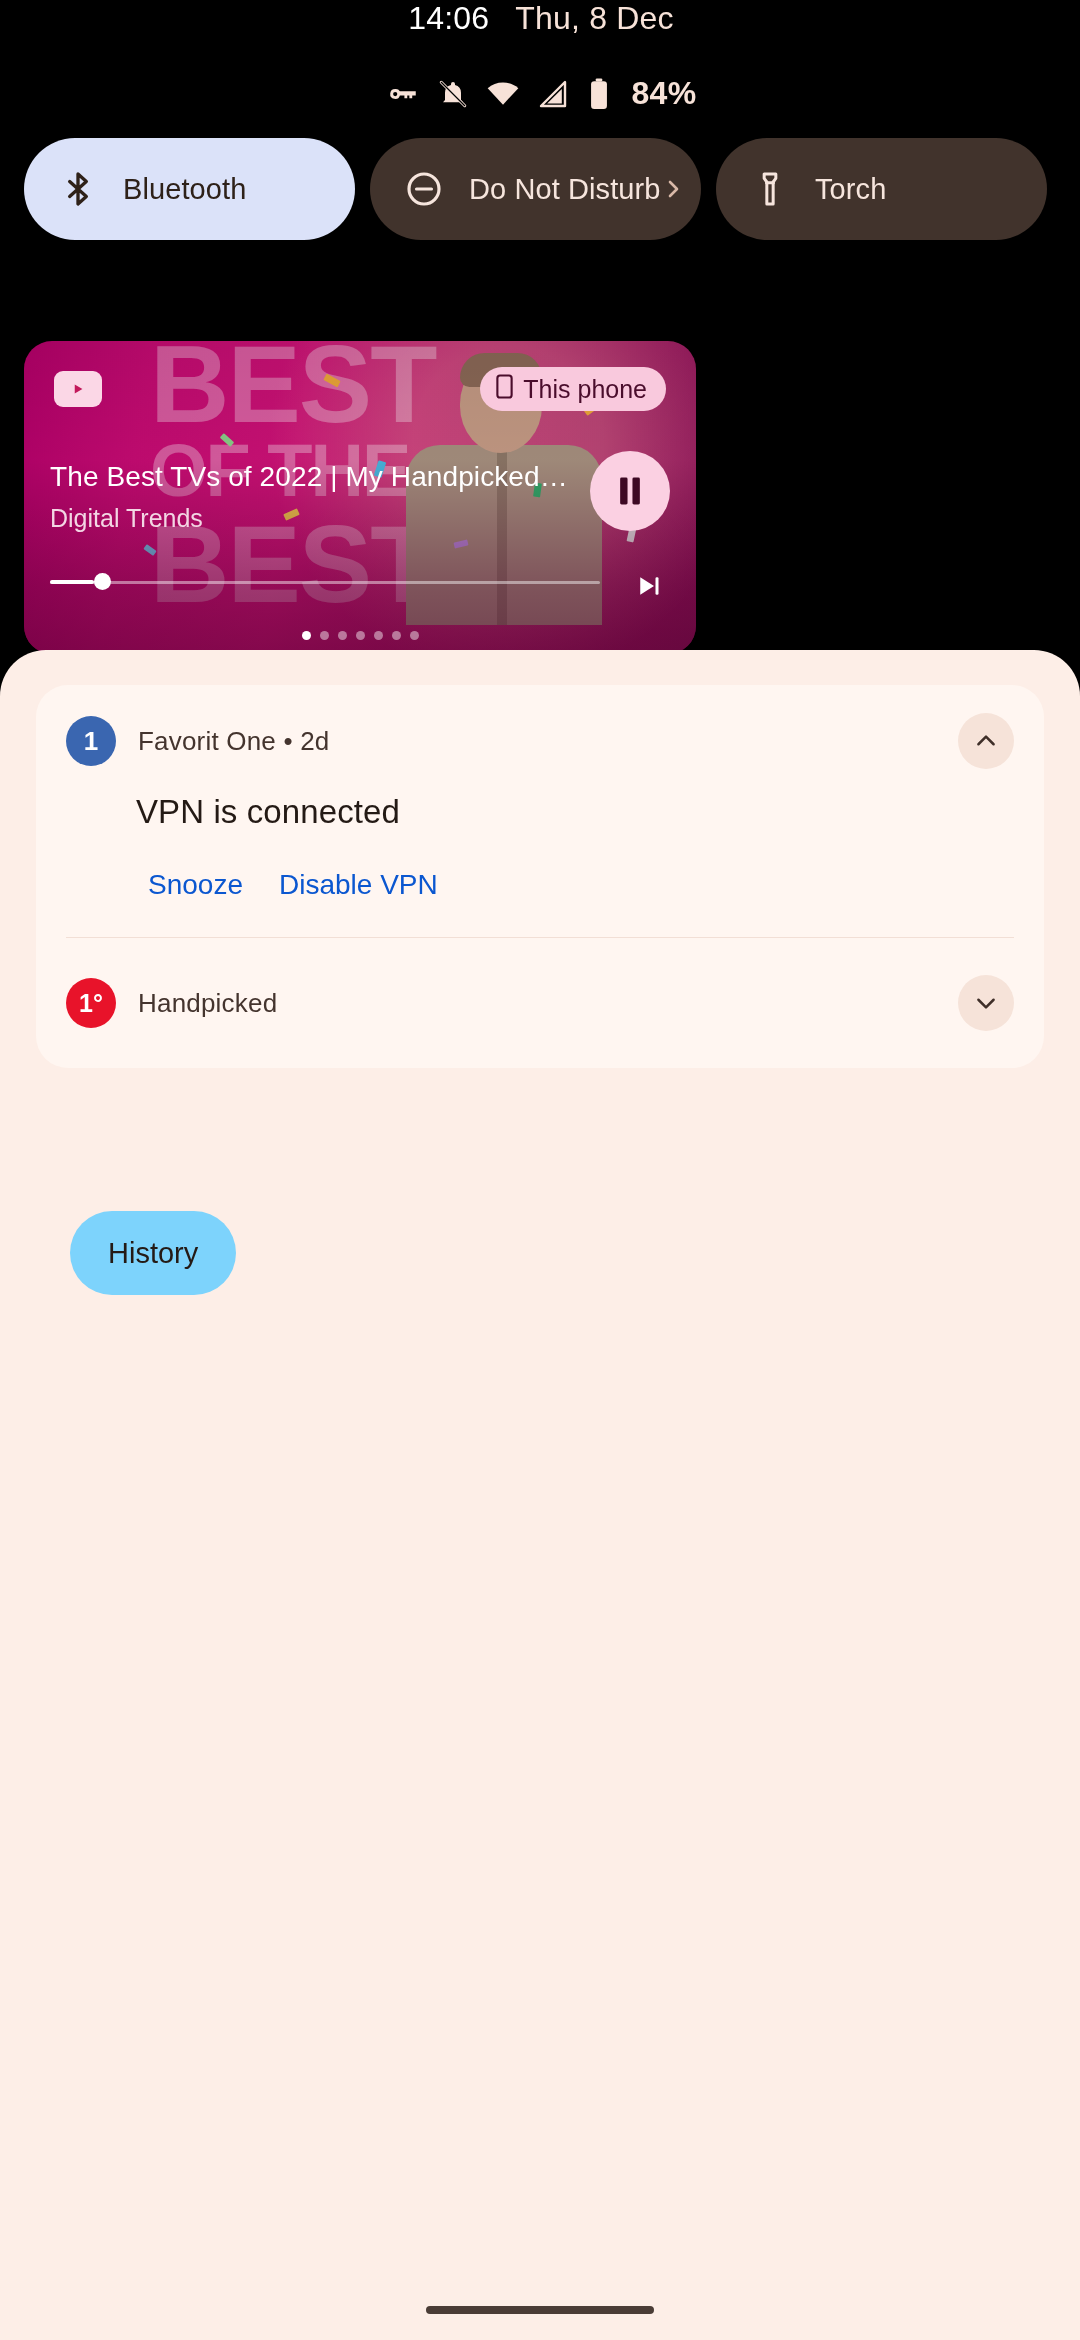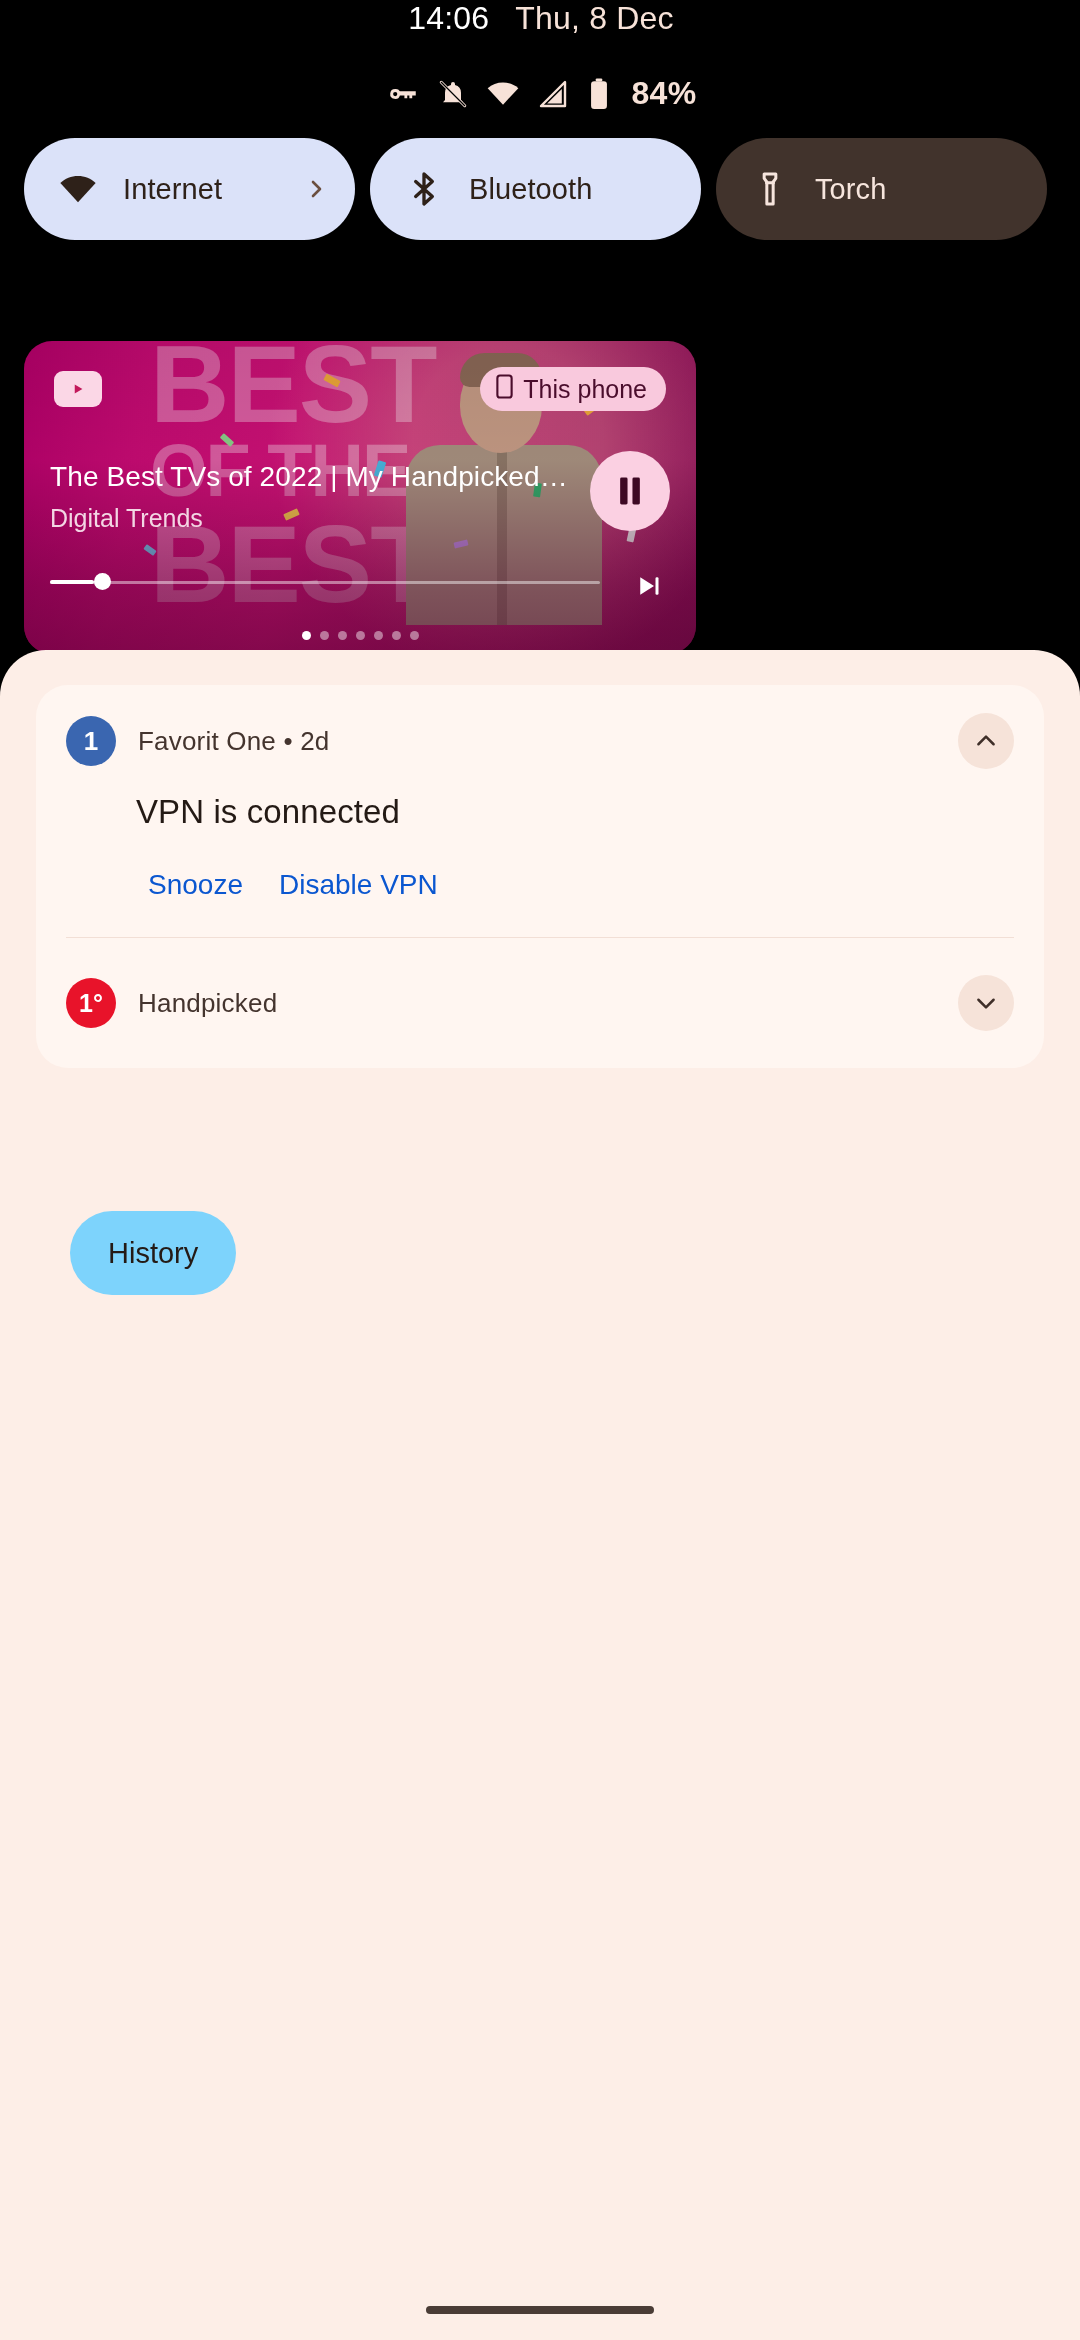--- a/index.html
+++ b/index.html
@@ -137,43 +137,44 @@
         <rect x="4.6" y="1" width="4.8" height="2.2" rx="1"></rect>
         <rect x="1.4" y="3" width="11.2" height="19.6" rx="2.3"></rect>
       </svg>
     </span>
     <span id="sb-batt-text">84%</span>
   </div>
 </div>
 
 <div id="qs">
 
-  <div class="tile on">
-    <span class="t-icon">
-      <svg width="40" height="40" viewBox="0 0 24 24" fill="#2e2119">
-        <path d="M12 20 1.4 8.4C4.2 5.7 8 4.2 12 4.2s7.8 1.5 10.6 4.2L12 20Z"></path>
-      </svg>
-    </span>
-    <span class="t-label">Internet</span>
-    <span class="t-chev">
-      <svg width="24" height="24" viewBox="0 0 24 24" fill="none" stroke="#6b4f3f" stroke-width="2.6" stroke-linecap="round" stroke-linejoin="round">
-          <path d="m9 5 7 7-7 7"></path>
-        </svg>
-    </span>
-  </div>
 
   <div class="tile on">
     <span class="t-icon">
       <svg width="40" height="40" viewBox="0 0 24 24" fill="none" stroke="#2e2119" stroke-width="2" stroke-linecap="round" stroke-linejoin="round">
         <path d="M7 7.5 17 16.5 12 21V3l5 4.5L7 16.5"></path>
       </svg>
     </span>
     <span class="t-label">Bluetooth</span>
   </div>
 
+  <div class="tile off">
+    <span class="t-icon">
+      <svg width="40" height="40" viewBox="0 0 24 24" fill="none" stroke="#f6e5dd" stroke-width="1.9">
+        <circle cx="12" cy="12" r="9"></circle>
+          <path d="M7.5 12h9" stroke-linecap="round"></path>
+      </svg>
+    </span>
+    <span class="t-label">Do Not Disturb</span>
+    <span class="t-chev">
+      <svg width="24" height="24" viewBox="0 0 24 24" fill="none" stroke="#d9b9a8" stroke-width="2.6" stroke-linecap="round" stroke-linejoin="round">
+          <path d="m9 5 7 7-7 7"></path>
+        </svg>
+    </span>
+  </div>
 
   <div class="tile off">
     <span class="t-icon">
       <svg width="40" height="40" viewBox="0 0 24 24" fill="none" stroke="#f6e5dd" stroke-width="1.8" stroke-linejoin="round">
         <path d="M8.5 3h7v2.6l-1.6 2.2V21h-3.8V7.8L8.5 5.6V3Z"></path>
         <path d="M9.9 8.2h4.2" stroke-linecap="round"></path>
       </svg>
     </span>
     <span class="t-label">Torch</span>
   </div>

